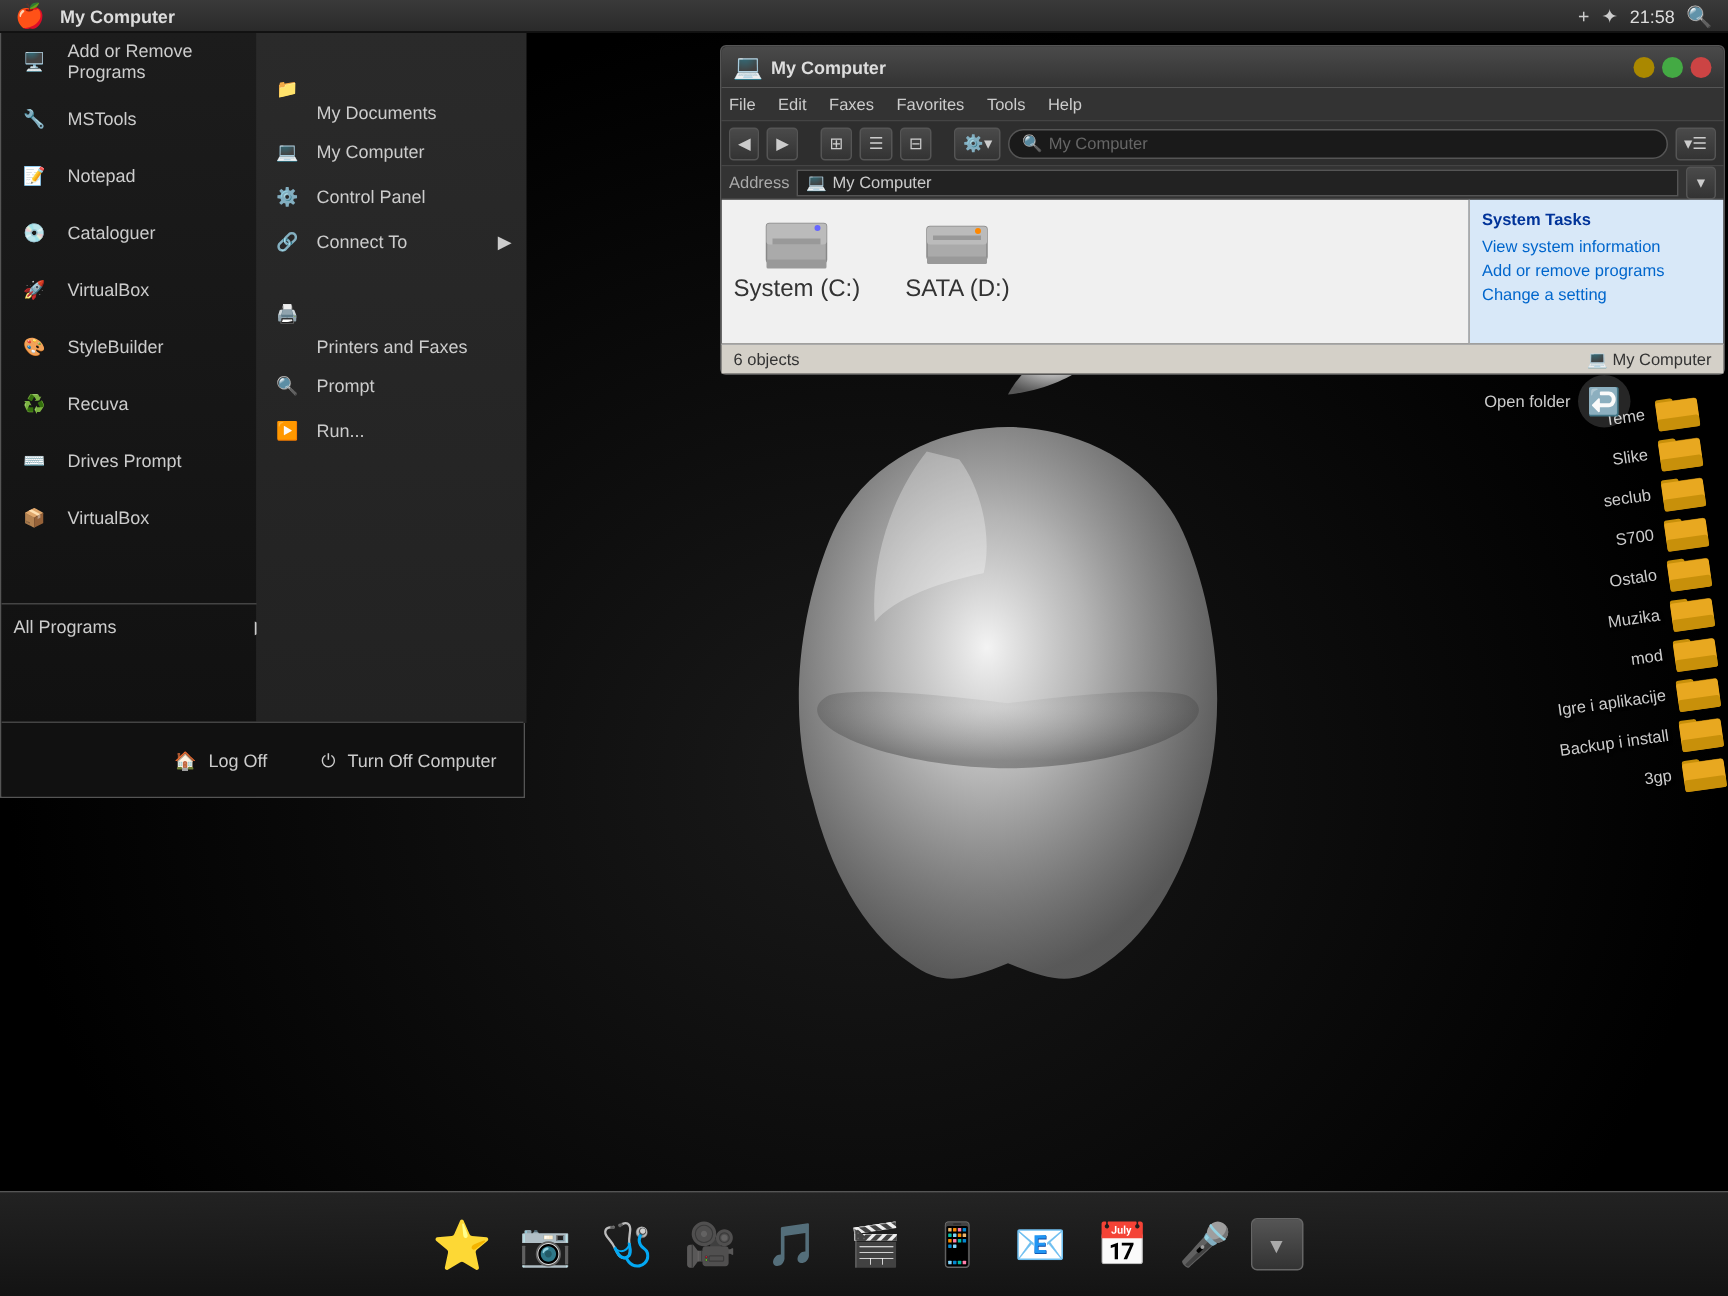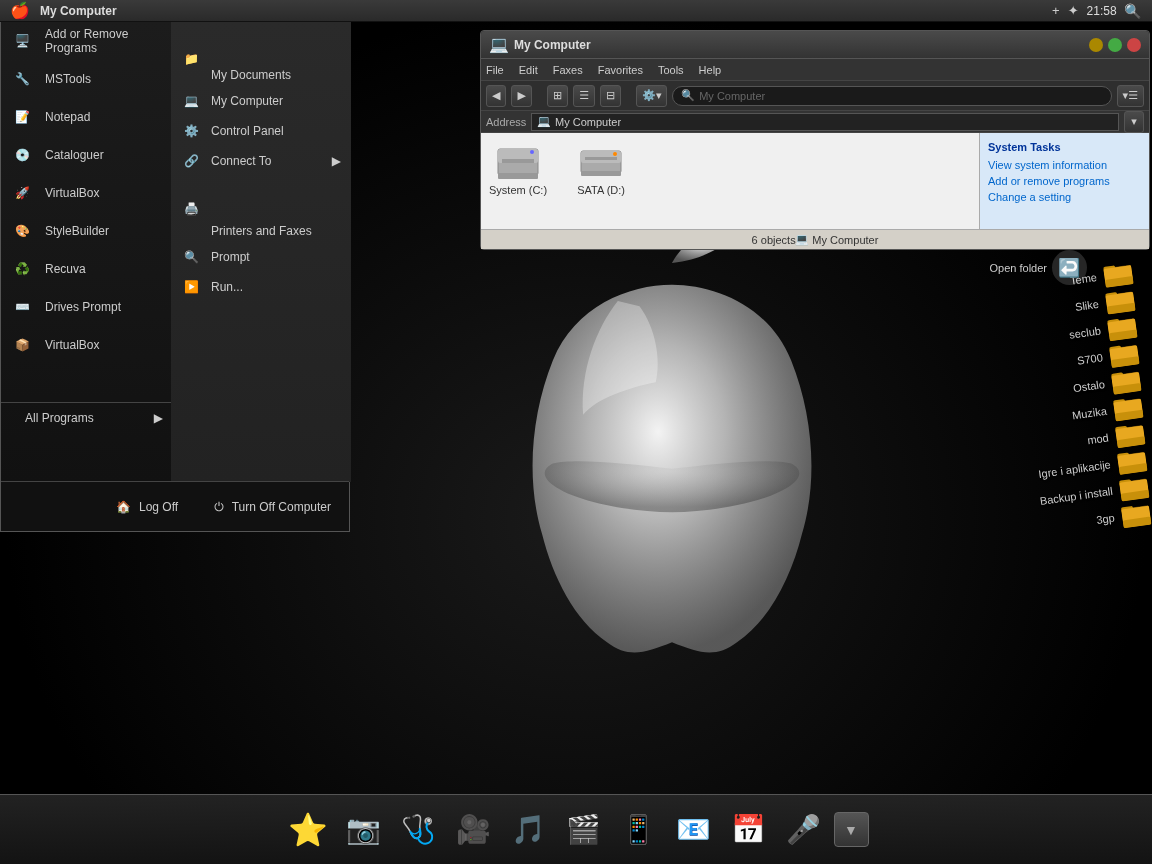--- a/index.html
+++ b/index.html
@@ -134,21 +134,21 @@
 
     .all-programs-bar {
       position: absolute;
       bottom: 50px;
       left: 0;
       width: 186px;
       height: 30px;
       display: flex;
       align-items: center;
       justify-content: space-between;
-      padding: 0 24px;
+      padding: 0 8px;
       color: #ccc;
       font-size: 12px;
       cursor: pointer;
       border-top: 1px solid #444;
     }
 
     
     #my-computer-window {
       position: absolute;
       left: 480px;
@@ -260,39 +260,39 @@
 
     .window-main {
       flex: 1;
       background: #f0f0f0;
       padding: 8px;
       overflow: hidden;
     }
     .window-main h4 { font-size: 11px; color: #333; margin-bottom: 8px; font-weight: bold; }
     .drive-icons { display: flex; gap: 30px; align-items: center; }
     .drive-item { display: flex; flex-direction: column; align-items: center; gap: 3px; cursor: pointer; }
-    .drive-item span { font-size: 11px; color: #333; text-align: right; }
+    .drive-item span { font-size: 16px; color: #333; text-align: right; }
 
     .window-sidebar {
       width: 170px;
       background: #d8e8f8;
       border-left: 1px solid #aaa;
       padding: 8px;
       overflow: hidden;
     }
     .sidebar-section-title { font-size: 11px; font-weight: bold; color: #003399; margin-bottom: 6px; }
     .sidebar-link { font-size: 11px; color: #0066cc; cursor: pointer; margin-bottom: 4px; display: block; }
 
     .window-statusbar {
       height: 20px;
       background: #d4d0c8;
       border-top: 1px solid #aaa;
       display: flex;
       align-items: center;
-      justify-content: center;
+      justify-content: space-between;
       padding: 0 8px;
       font-size: 11px;
       color: #333;
     }
 
     
     .folder-items {
       position: absolute;
       right: 20px;
       top: 260px;

